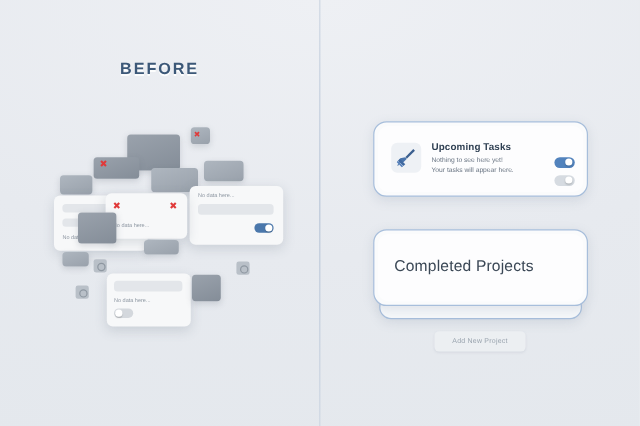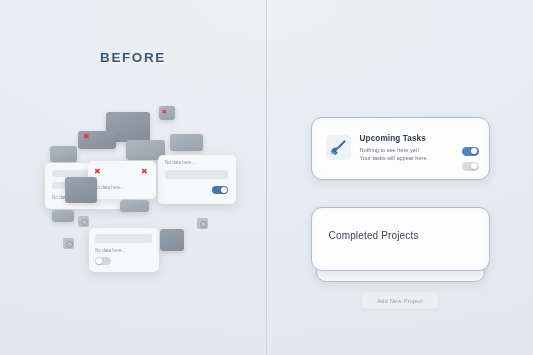--- a/index.html
+++ b/index.html
@@ -90,21 +90,21 @@
     background:#b9c0c8;
   }
   .sqicon::after{
     content:"";position:absolute;left:3px;top:3px;width:5px;height:5px;
     border-radius:50%;border:1px solid #8e97a1;
   }
 
   
   
   
-  .after-wrap{position:absolute;left:267px;top:16px;width:266px;height:338px;text-decoration:underline;}
+  .after-wrap{position:absolute;left:267px;top:0;width:266px;height:338px;text-decoration:underline;}
 
   .frame{
     position:absolute;
     border:1.3px solid #a7bedb;
     border-radius:11px;
     background:#fafbfc;
     box-shadow:0 3px 9px rgba(110,130,155,.17);
   }
   .panel{
     position:absolute;
@@ -148,21 +148,21 @@
 
   
   #stack-back{
     left:49px;top:246px;width:167px;height:18px;
     border:1.3px solid #a7bedb;border-radius:11px;background:#f6f8fa;
   }
   #card-projects{left:44px;top:191px;width:177px;height:62px;}
   #projects-inner{left:2.6px;top:2.6px;right:2.6px;bottom:2.6px;}
   #projects-title{
     position:absolute;left:14px;top:19px;
-    font-size:10px;color:#3a4755;letter-spacing:.15px;
+    font-size:13px;color:#3a4755;letter-spacing:.15px;
   }
 
   
   #btn-add{
     position:absolute;left:95px;top:276px;width:76px;height:17px;
     background:#eceff2;border-radius:4px;
     box-shadow:0 1px 2px rgba(120,135,155,.13);
     display:flex;align-items:center;justify-content:center;
   }
   #btn-add span{

